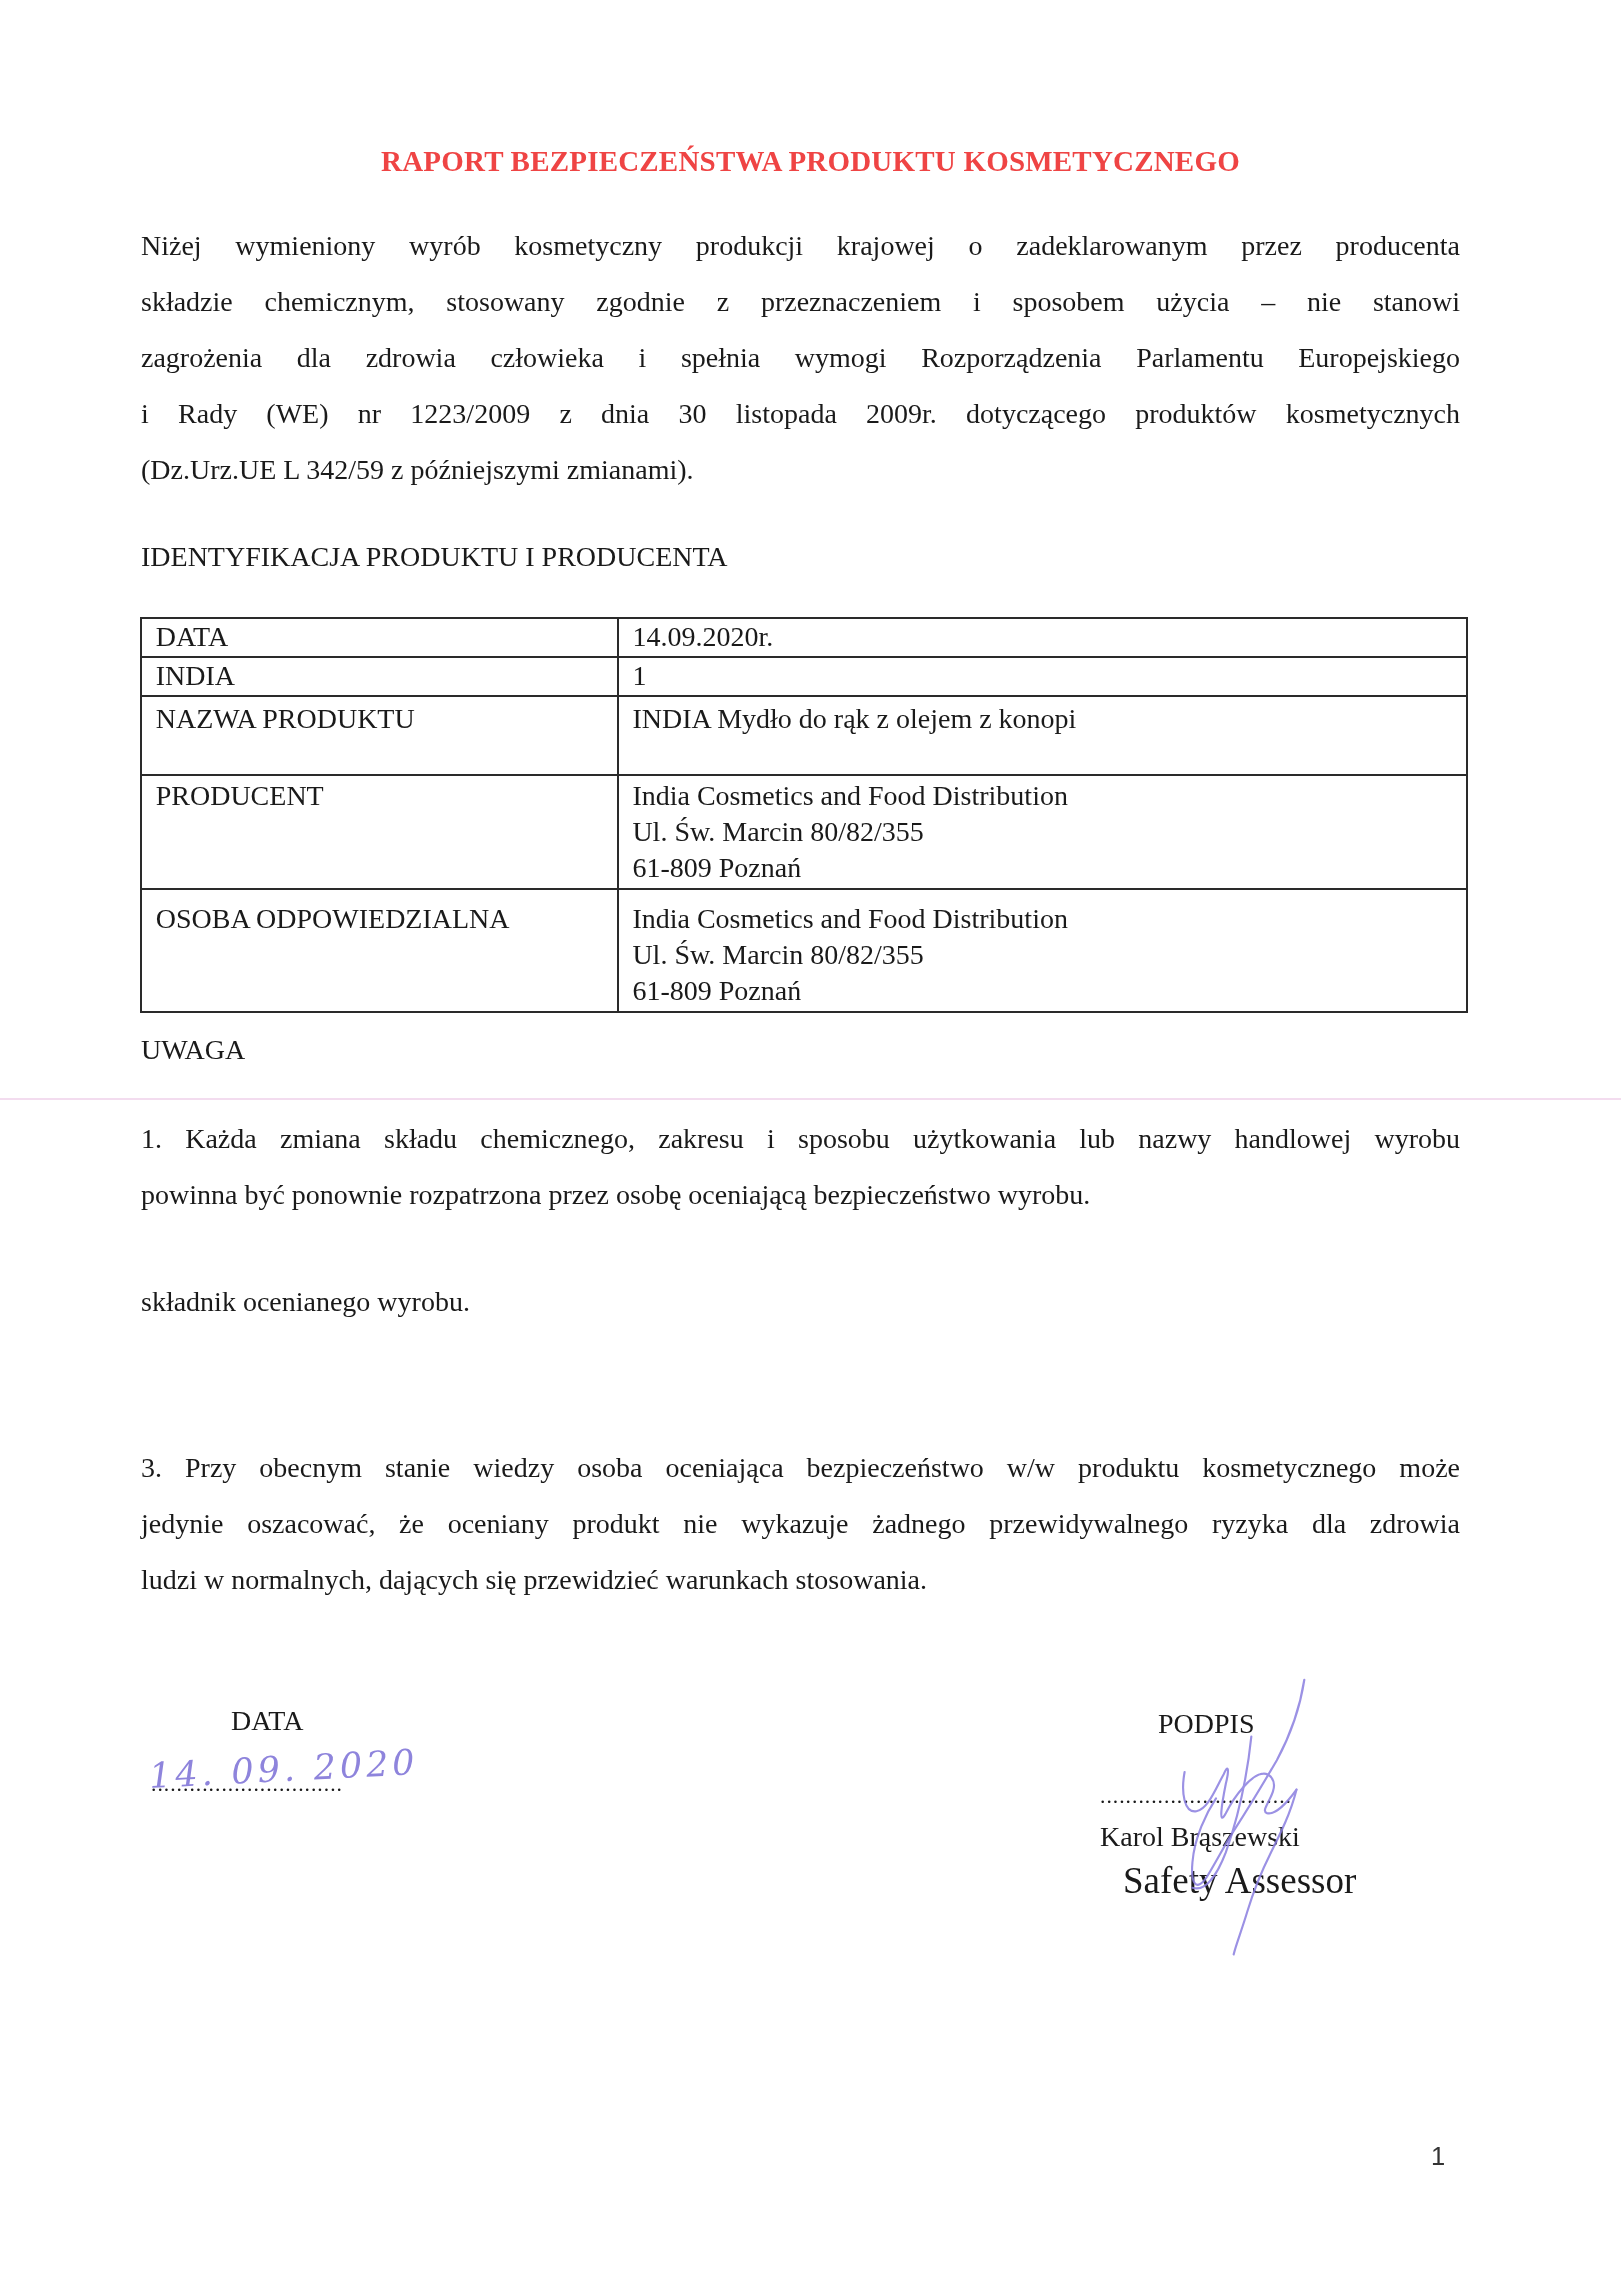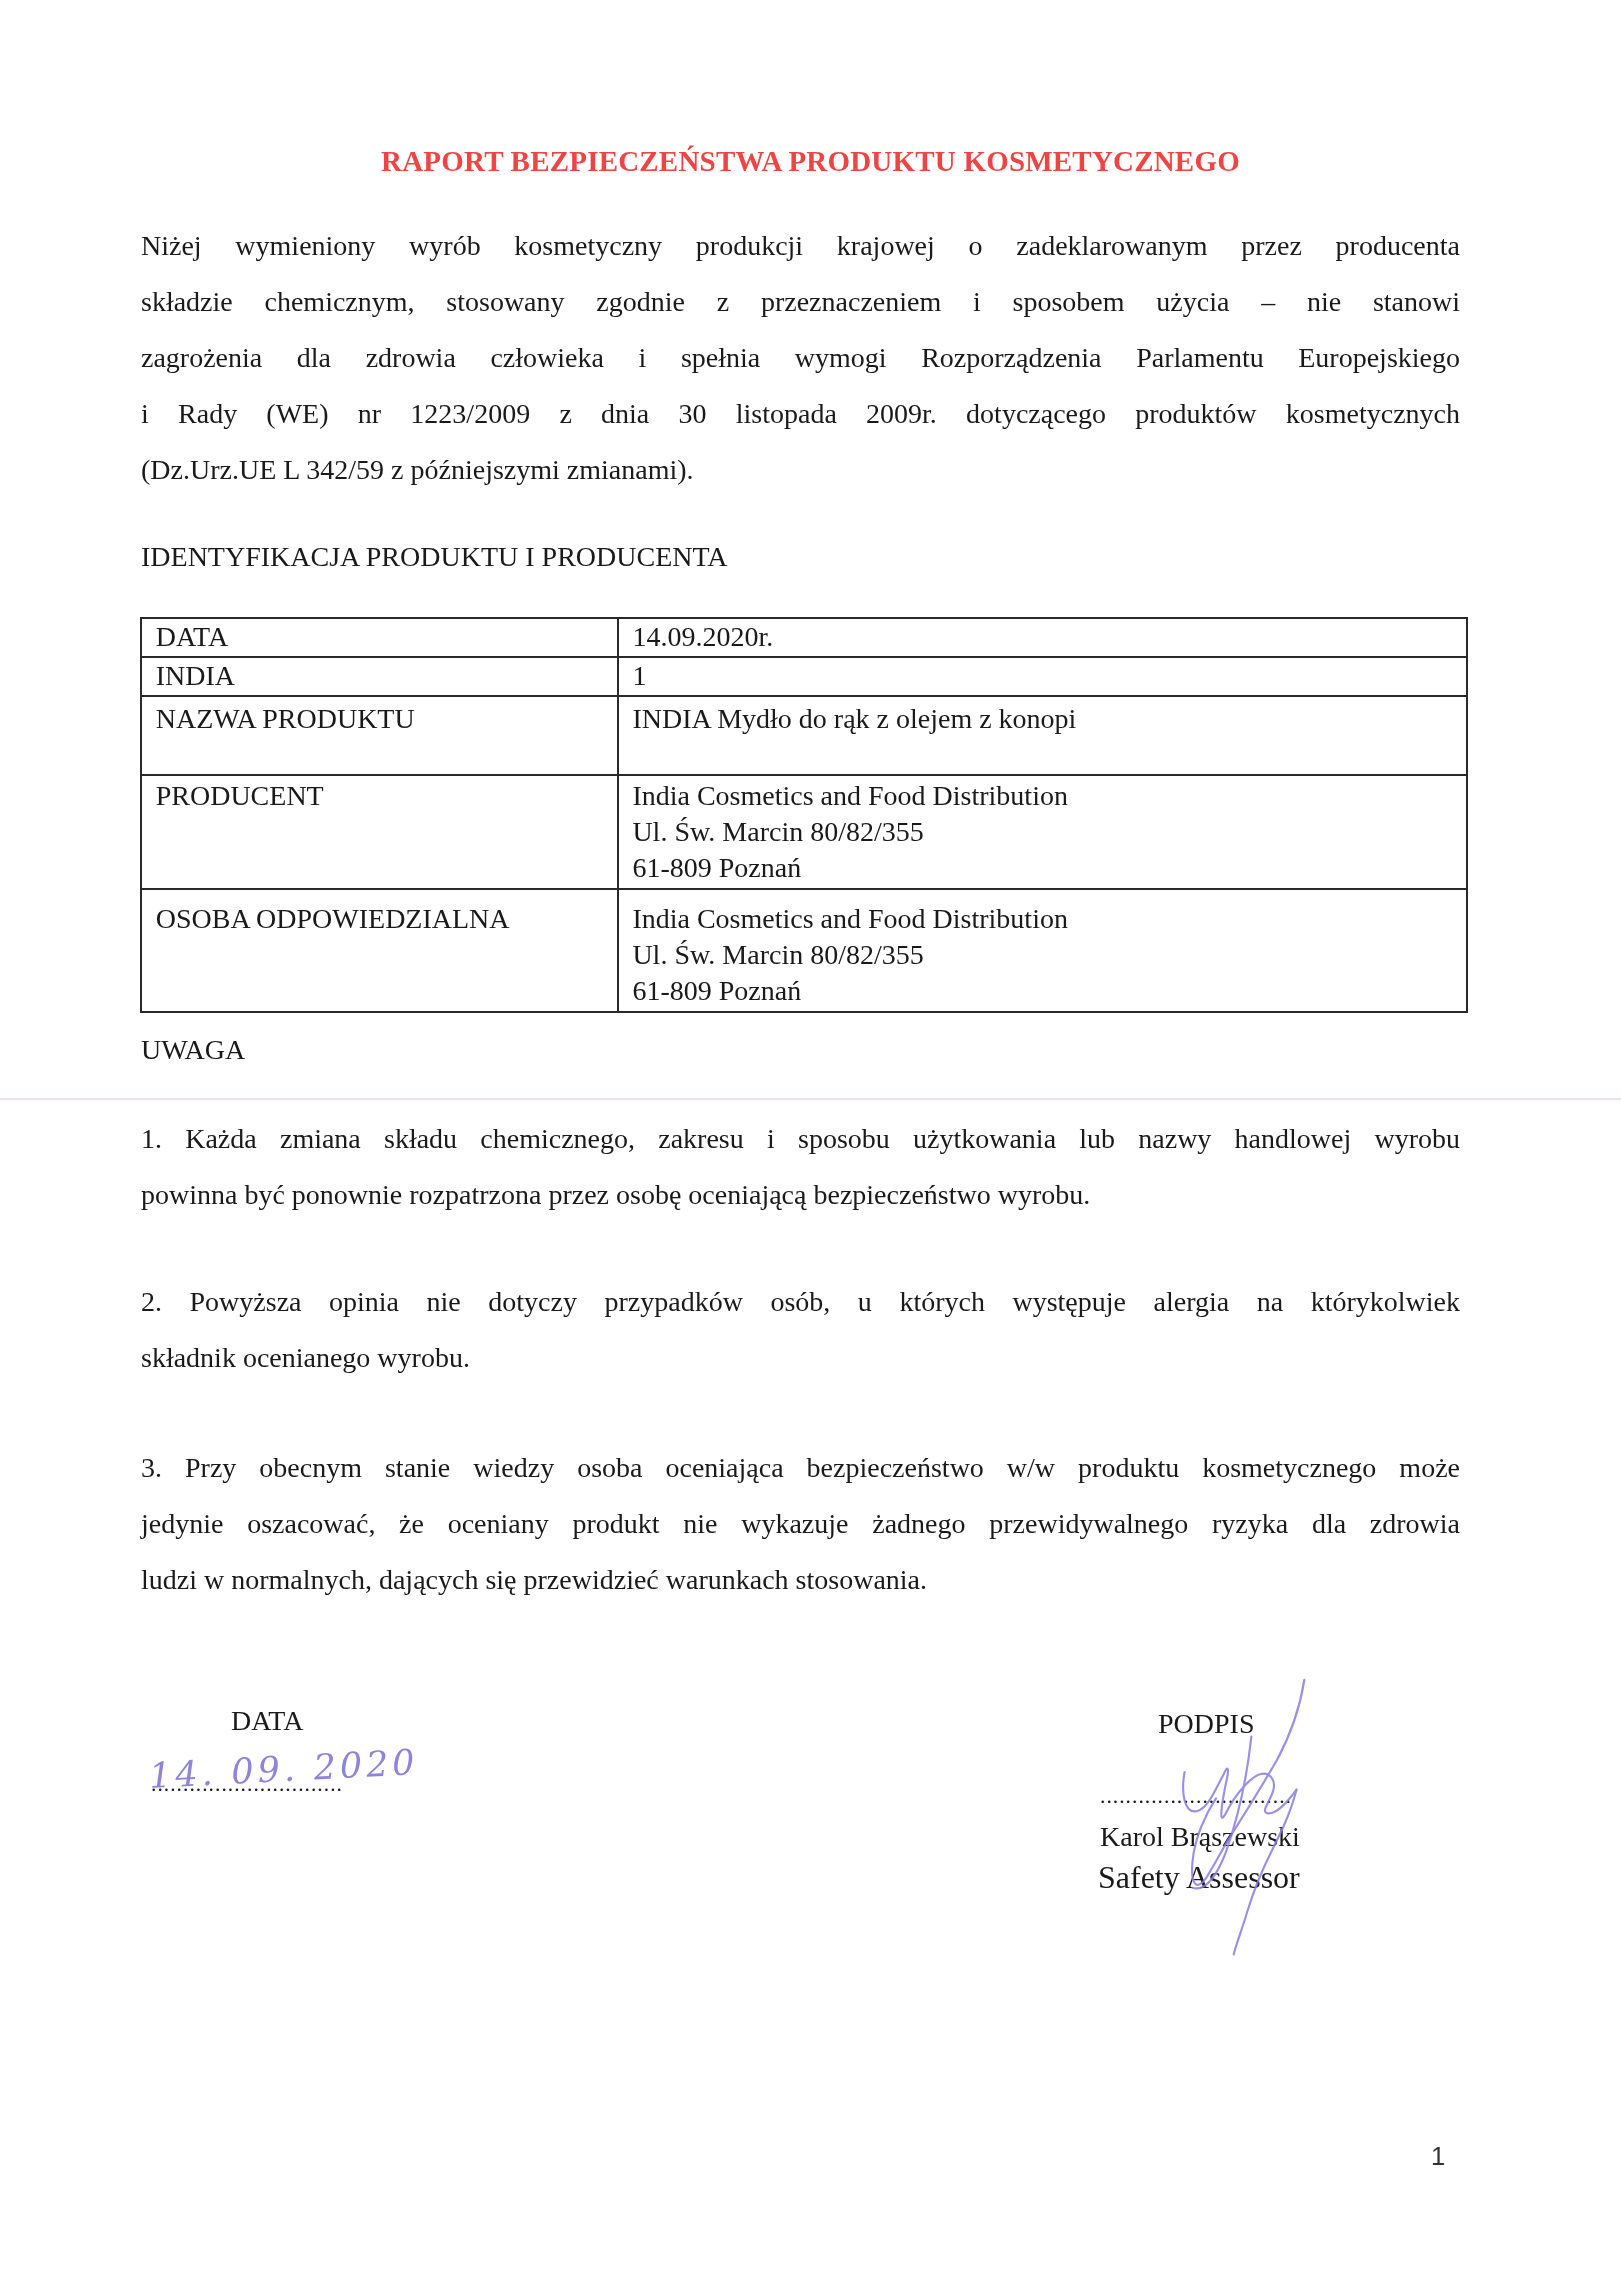--- a/index.html
+++ b/index.html
@@ -147,23 +147,23 @@
       letter-spacing: 1px;
     }
     .sign-name {
       position: absolute;
       left: 1100px;
       top: 1821px;
       font-size: 28px;
     }
     .sign-role {
       position: absolute;
-      left: 1098px;
+      left: 1123px;
       top: 1859px;
-      font-size: 32px;
+      font-size: 37px;
     }
     svg.signature {
       position: absolute;
       left: 1059px;
       top: 1666px;
       width: 314px;
       height: 314px;
       pointer-events: none;
     }
     .page-number {
@@ -233,21 +233,20 @@
 
   <div class="uwaga">UWAGA</div>
   <div class="pinkline"></div>
 
   <div class="note note1">
     <span class="line">1. Każda zmiana składu chemicznego, zakresu i sposobu użytkowania lub nazwy handlowej wyrobu</span>
     <span class="line last">powinna być ponownie rozpatrzona przez osobę oceniającą bezpieczeństwo wyrobu.</span>
   </div>
 
   <div class="note note2">
-    <span class="line">2. Powyższa opinia nie dotyczy przypadków osób, u których występuje alergia na którykolwiek</span>
     <span class="line last">składnik ocenianego wyrobu.</span>
   </div>
 
   <div class="note note3">
     <span class="line">3. Przy obecnym stanie wiedzy osoba oceniająca bezpieczeństwo w/w produktu kosmetycznego może</span>
     <span class="line">jedynie oszacować, że oceniany produkt nie wykazuje żadnego przewidywalnego ryzyka dla zdrowia</span>
     <span class="line last">ludzi w normalnych, dających się przewidzieć warunkach stosowania.</span>
   </div>
 
   <div class="date-label">DATA</div>

